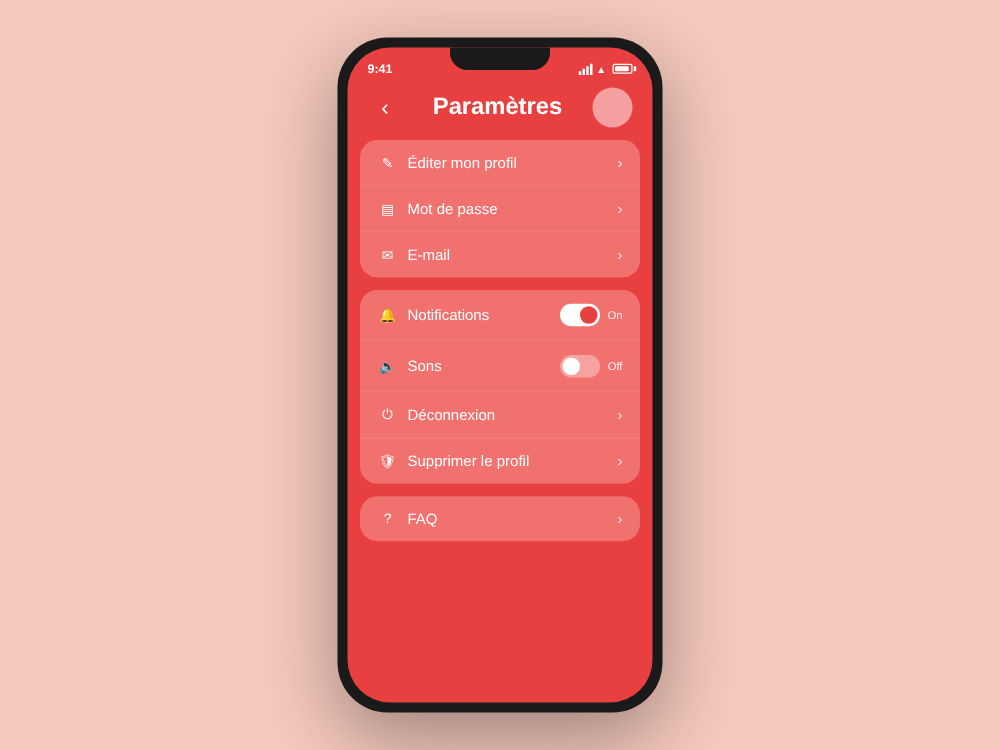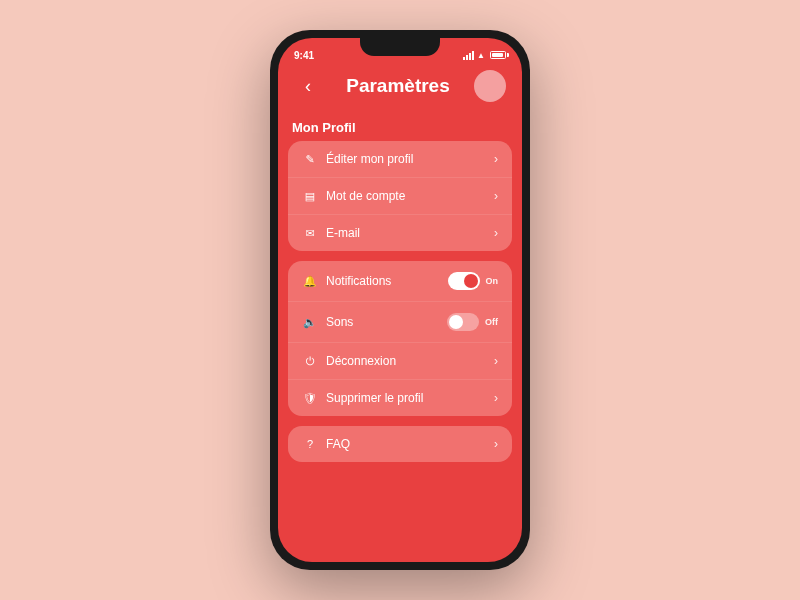--- a/index.html
+++ b/index.html
@@ -254,21 +254,21 @@
     }
 
     .toggle.off .toggle-thumb {
       left: 2px;
       background: white;
     }
 
     .toggle-label {
       color: white;
       font-size: 9px;
-      font-weight: 700;
+      font-weight: 400;
       opacity: 0.9;
     }
   </style>
 </head>
 <body>
 
 <div class="phone-frame">
   <div class="notch"></div>
   <div class="phone-screen">
 
@@ -289,35 +289,34 @@
     </div>
 
     <div class="header">
       <div class="back-btn">‹</div>
       <span class="header-title">Paramètres</span>
       <div class="avatar"></div>
     </div>
 
     <div class="scroll-content">
 
-    <div class="section-label">Mon Profil</div>
         <div class="section-items">
           <div class="list-item">
             <div class="item-left">
               <span class="item-icon" style="font-size: 11px;">✎</span>
               <span class="item-label">Éditer mon profil</span>
             </div>
             <div class="item-right">
               <span class="chevron">›</span>
             </div>
           </div>
           <div class="list-item">
             <div class="item-left">
               <span class="item-icon" style="font-size: 11px;">▤</span>
-              <span class="item-label">Mot de compte</span>
+              <span class="item-label">Mot de passe</span>
             </div>
             <div class="item-right">
               <span class="chevron">›</span>
             </div>
           </div>
           <div class="list-item">
             <div class="item-left">
               <span class="item-icon" style="font-size: 11px;">✉</span>
               <span class="item-label">E-mail</span>
             </div>

